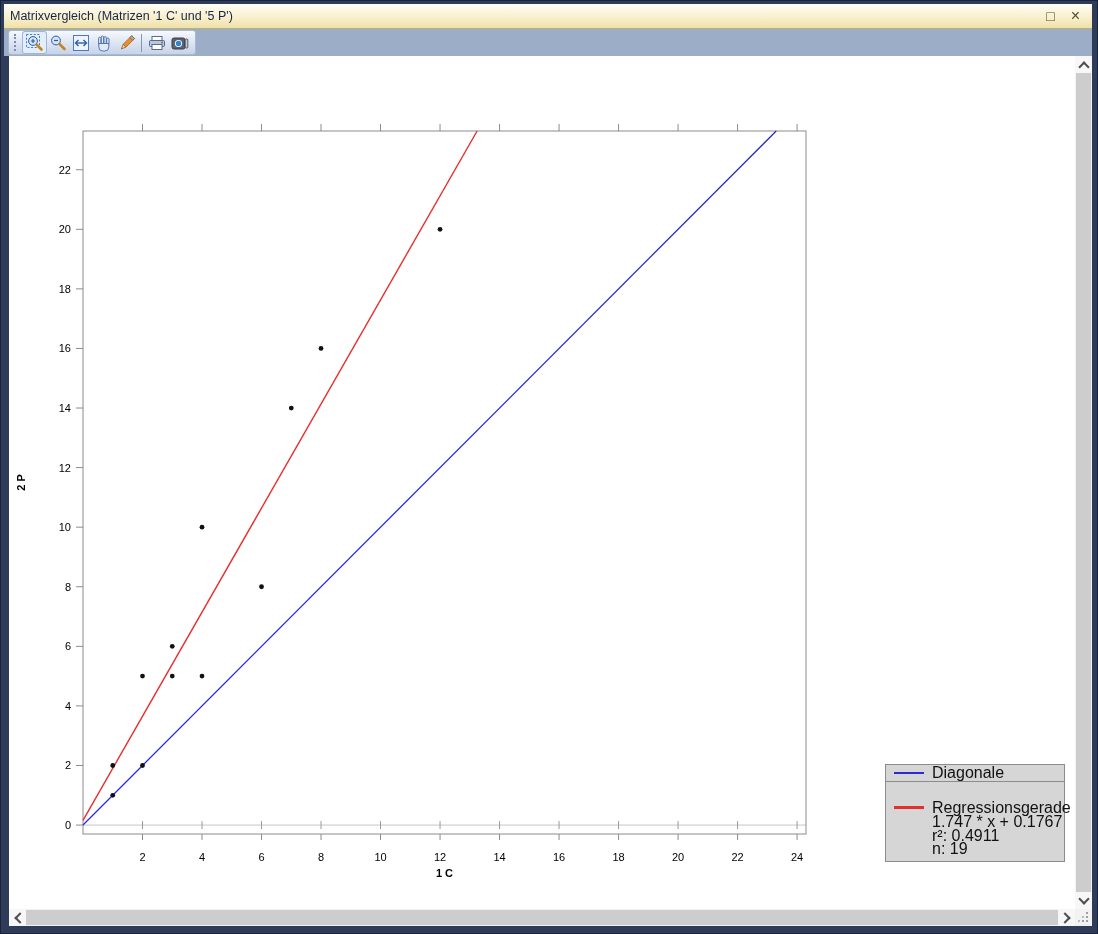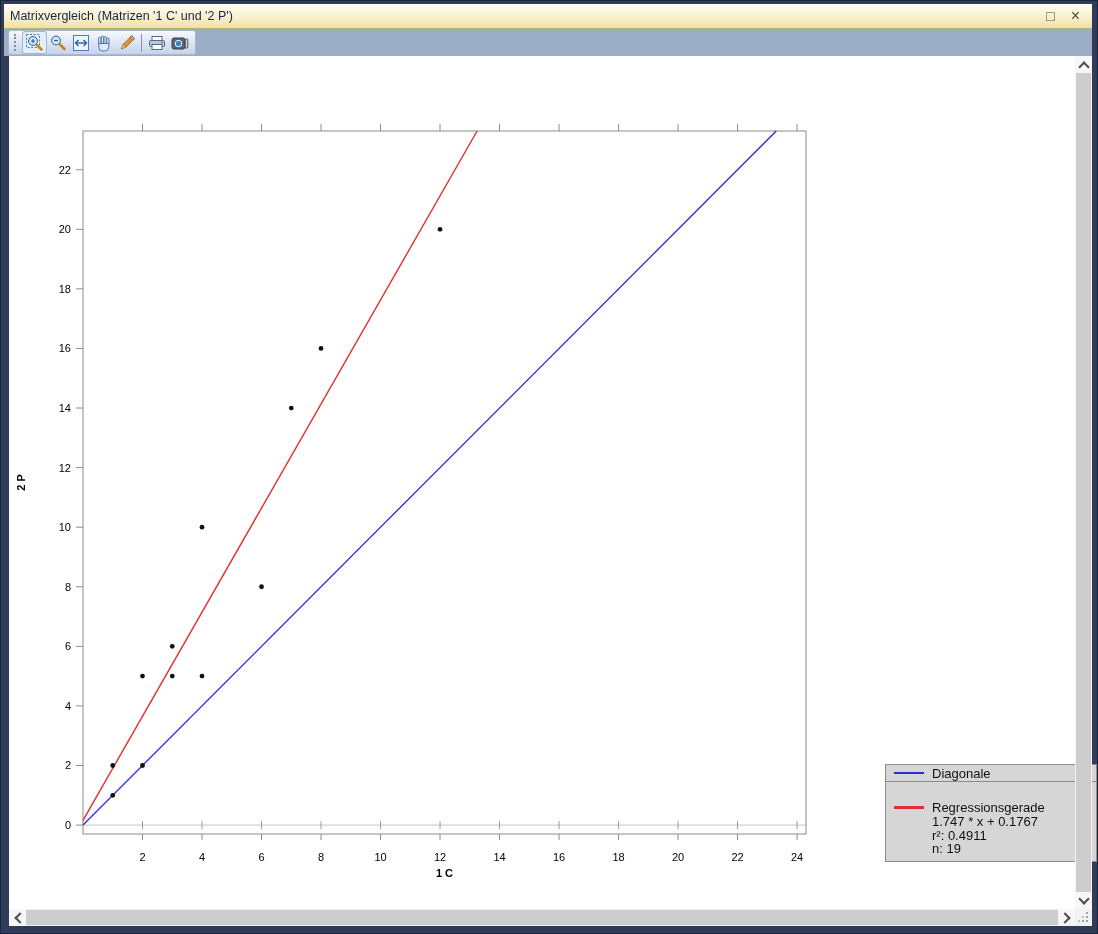--- a/index.html
+++ b/index.html
@@ -33,21 +33,21 @@
   }
   .gripper{width:3px;height:17px;border-left:2px dotted #7e8eaa;margin:0 4px 0 1px}
   .tb-btn{width:23px;height:21px;display:flex;align-items:center;justify-content:center;border-radius:2px}
   .tb-btn.active{background:#e3eefb;box-shadow:0 0 0 1px #9db8dc}
   .tb-sep{width:1px;height:18px;background:#8696b2;margin:0 3px}
   
   .content{position:absolute;left:8px;top:55px;width:1083px;height:870px;background:#fff}
   .canvas{position:absolute;left:0;top:0;width:1066px;height:853px;background:#fff}
   #plot-svg{position:absolute;inset:0}
   
-  .legend{position:absolute;left:876px;top:708px;width:212px;font-size:13px;color:#111}
+  .legend{position:absolute;left:876px;top:708px;width:180px;font-size:16px;color:#111}
   .legend-box{background:#d6d6d6;border:1px solid #8c8c8c;box-sizing:border-box}
   .legend-box.first{height:18px;display:flex;align-items:center}
   .legend-box.second{margin-top:-1px;padding:18px 0 5px 0}
   .legend-row{display:flex;align-items:center;height:15px}
   .sample{display:inline-block;width:30px;margin-left:8px;flex:0 0 30px}
   .sample.thin{height:2px}
   .sample.thick{height:3px}
   .legend-label{margin-left:8px;white-space:nowrap}
   .legend-details{margin-left:46px;line-height:13.5px;white-space:nowrap}
   
@@ -65,21 +65,21 @@
   .chev.right{transform:translateX(-2px) rotate(135deg)}
   .grip{
     position:absolute;right:4px;bottom:4px;width:2px;height:2px;background:#9aa0a8;
     box-shadow:0 -8px #9aa0a8,-4px -4px #b9bec4,0 -4px #9aa0a8,-8px 0 #b9bec4,-4px 0 #9aa0a8,0 0 #9aa0a8;
   }
 </style>
 </head>
 <body>
 
 <div class="titlebar">
-  <span class="title-text">Matrixvergleich (Matrizen '1 C' und '2 P')</span>
+  <span class="title-text">Matrixvergleich (Matrizen '1 C' und '5 P')</span>
   <span class="win-controls">
     <span class="win-btn">□</span>
     <span class="win-btn close">×</span>
   </span>
 </div>
 
 <div class="toolbar-band">
   <div class="toolbar">
     <span class="gripper"></span>
 

